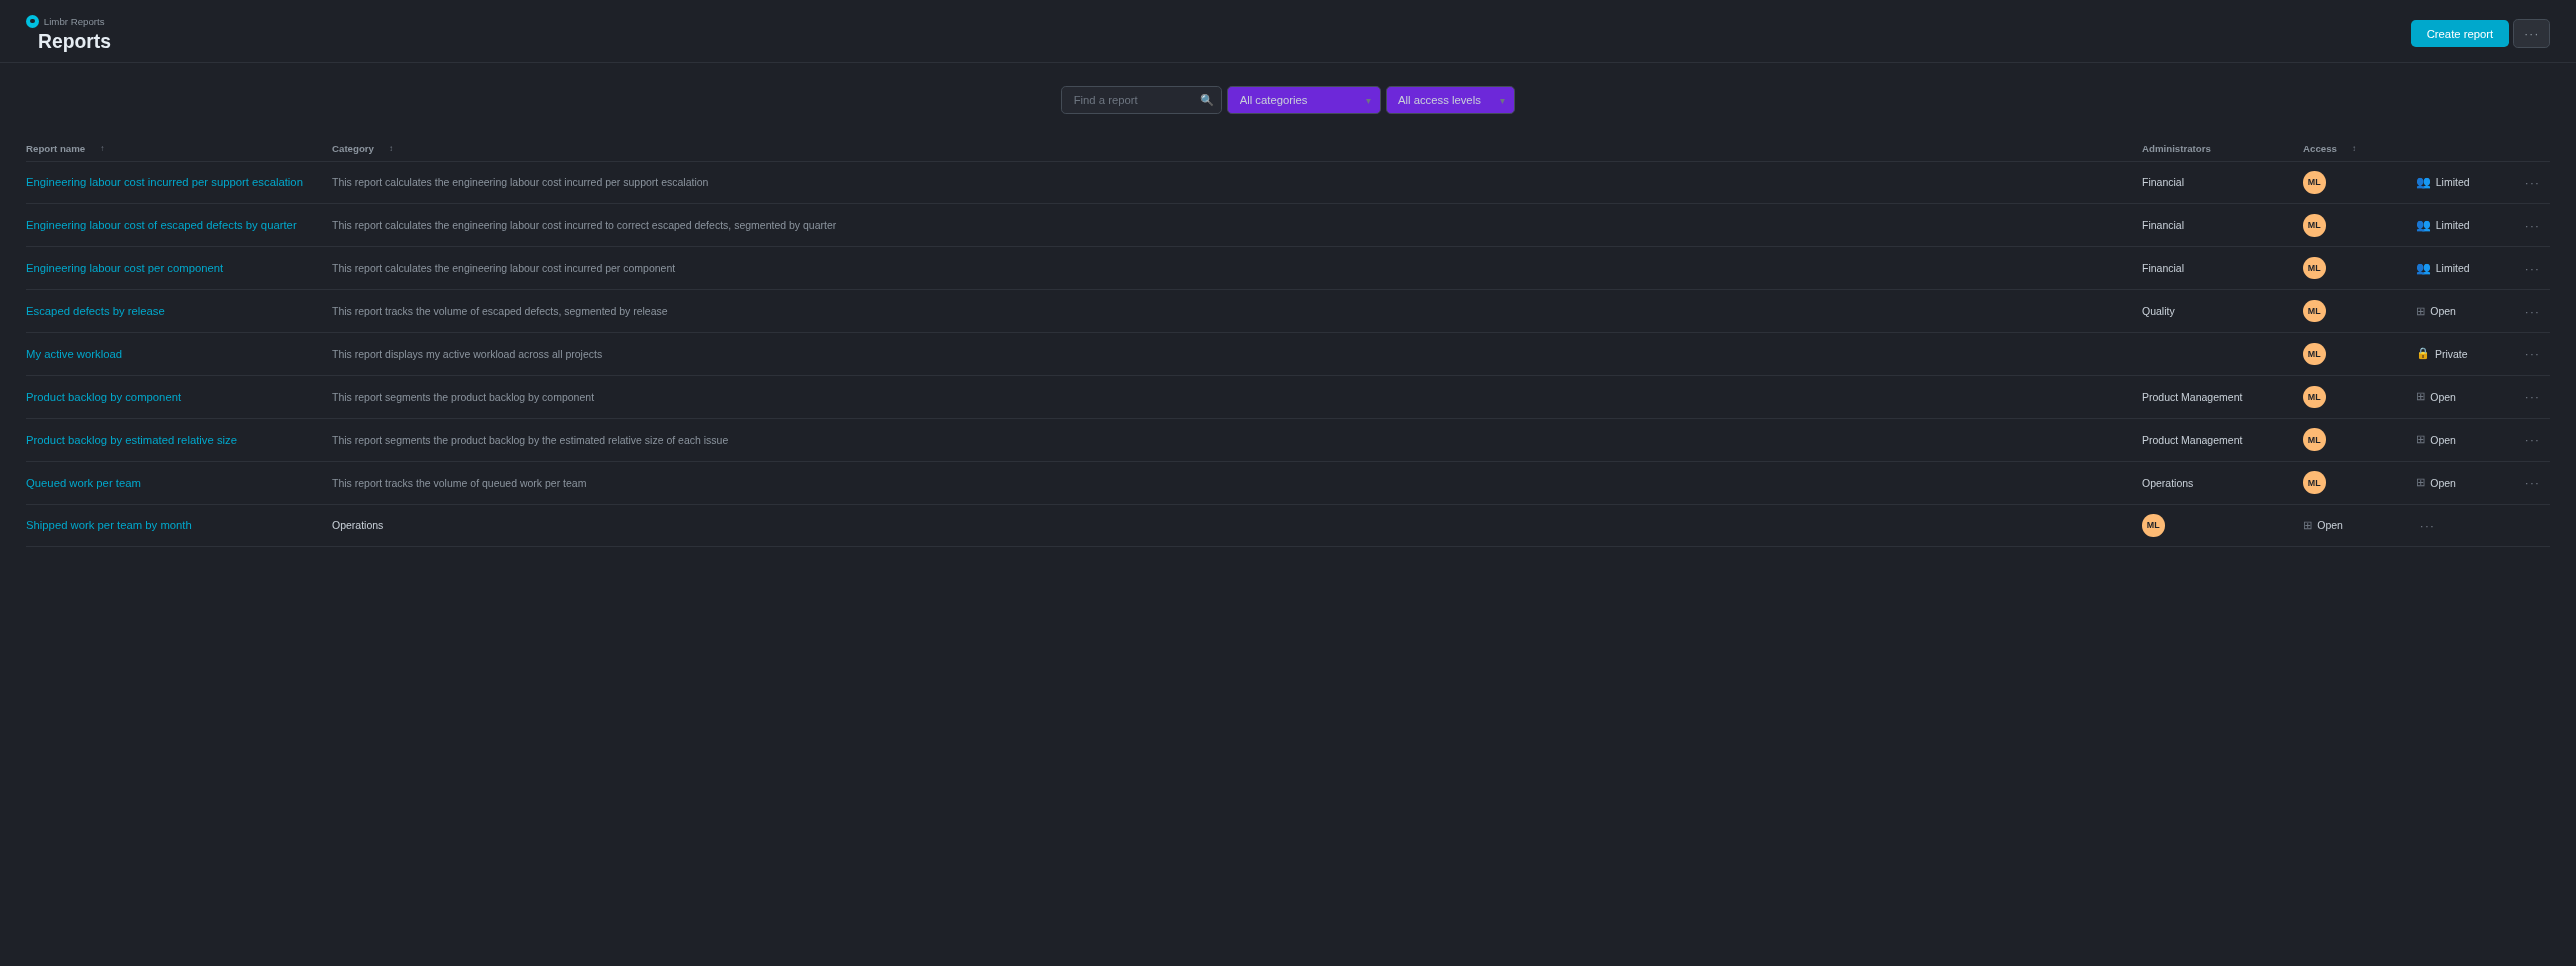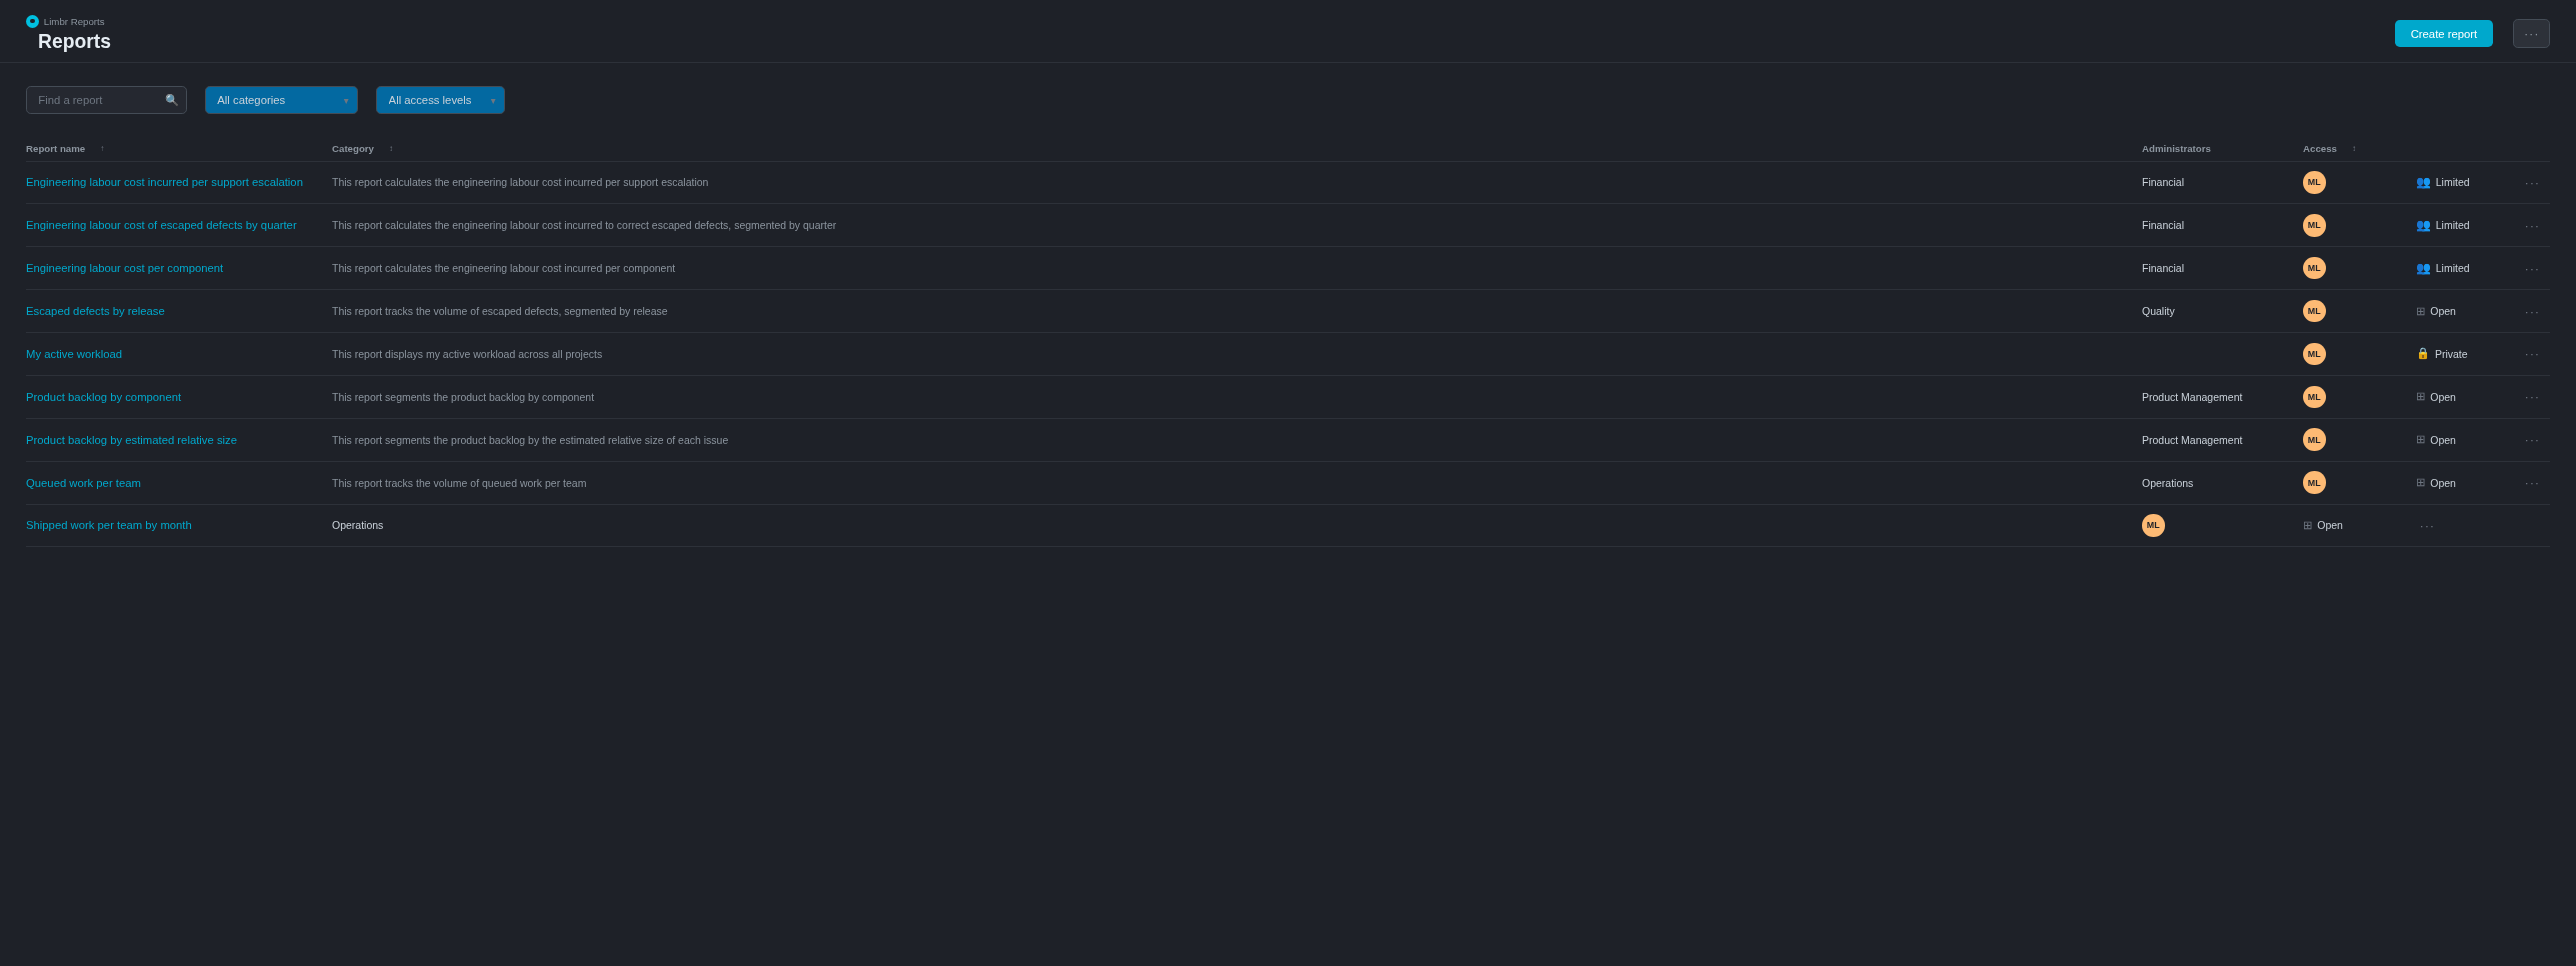--- a/index.html
+++ b/index.html
@@ -47,21 +47,21 @@
     }
     .page-title {
       font-size: 19.3px;
       font-weight: 600;
       color: #e6edf3;
       margin-left: 12px;
     }
     .header-actions {
       display: flex;
       align-items: center;
-      gap: 20px;
+      gap: 4px;
     }
     .btn-create {
       background: #00a8cc;
       color: #fff;
       border: none;
       border-radius: 4.8px;
       padding: 7.2px 16px;
       font-size: 11.3px;
       font-weight: 500;
       cursor: pointer;
@@ -76,22 +76,23 @@
       cursor: pointer;
       display: flex;
       align-items: center;
       gap: 1.6px;
     }
     .main-content {
       padding: 22.5px 26px;
     }
     .filters {
       display: flex;
-      gap: 18px;
+      gap: 5px;
       margin-bottom: 22.5px;
+      justify-content: center;
     }
     .search-wrapper {
       position: relative;
       display: flex;
       align-items: center;
     }
     .search-input {
       background: #252830;
       border: 0.8px solid #444c56;
       border-radius: 4.8px;
@@ -108,21 +109,21 @@
       color: #6e7681;
       font-size: 11.3px;
       pointer-events: none;
     }
     .select-wrapper {
       position: relative;
       display: flex;
       align-items: center;
     }
     .filter-select {
-      background: #0369a1;
+      background: #6d28d9;
       border: 0.8px solid #444c56;
       border-radius: 4.8px;
       color: #c9d1d9;
       padding: 7.2px 31px 7.2px 11.3px;
       font-size: 11.3px;
       appearance: none;
       cursor: pointer;
       outline: none;
       min-width: 129px;
     }

